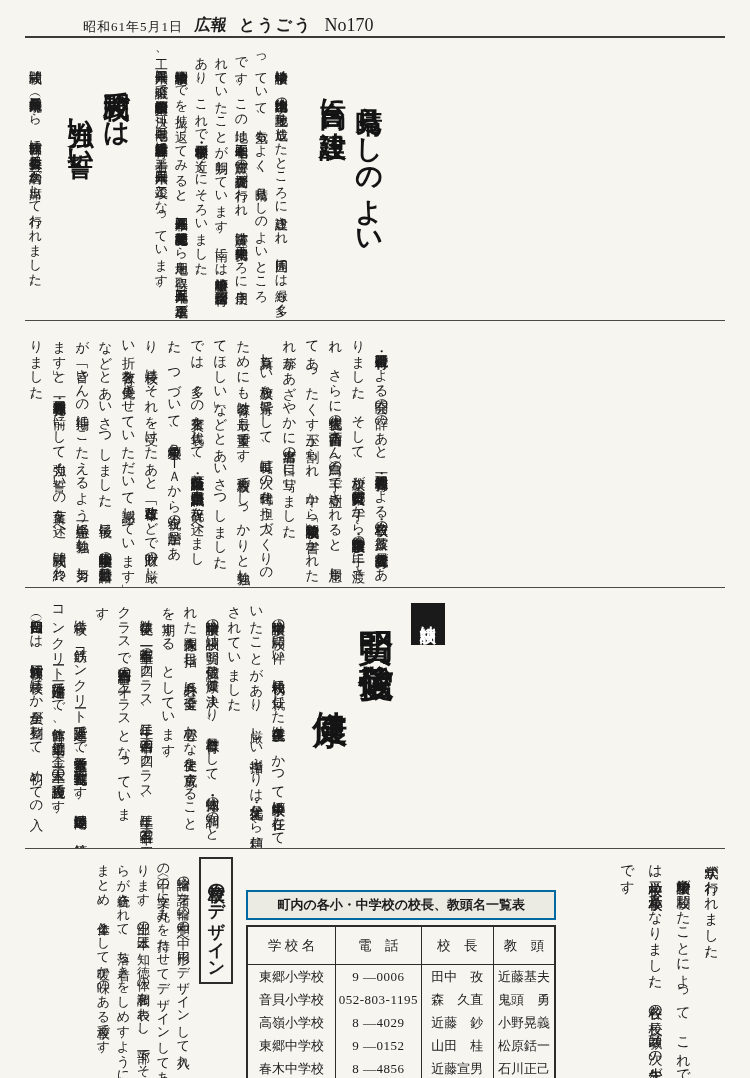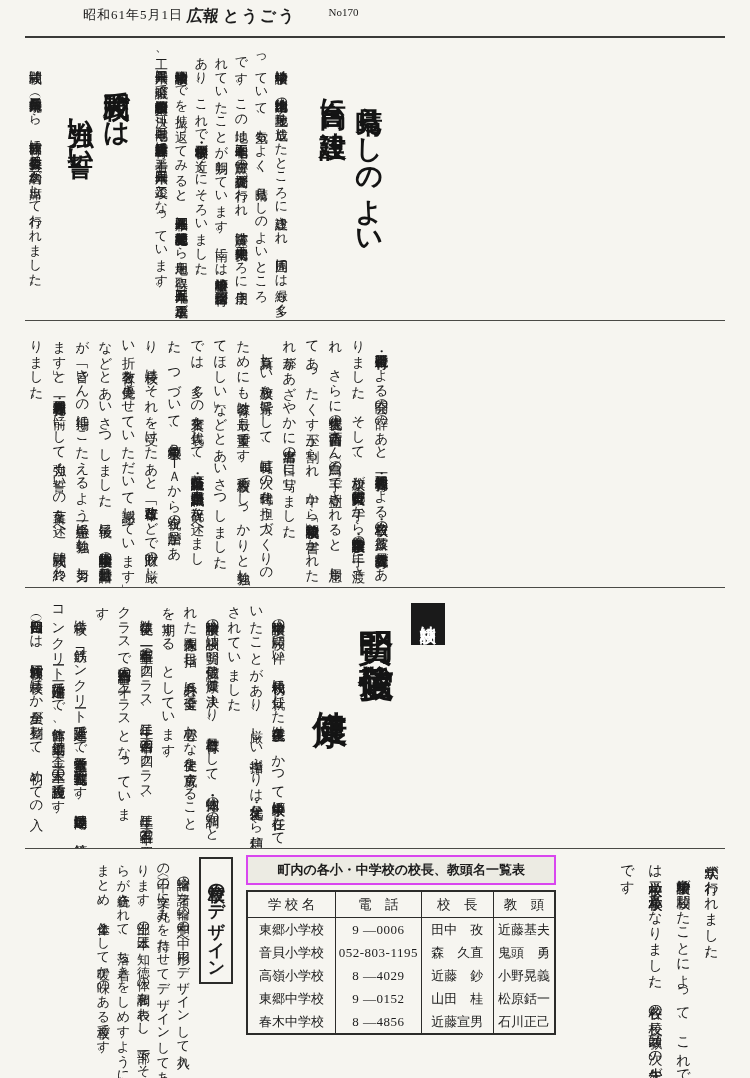--- a/index.html
+++ b/index.html
@@ -4,27 +4,27 @@
 <style>
   html,body { margin:0; padding:0; background:#d9d7d1; }
   .page {
     width:750px; height:1078px; margin:0 auto; box-sizing:border-box;
     background:#f6f5f0; color:#1c1c1c; position:relative;
     padding:6px 25px 0 25px;
     font-family:"Liberation Serif","DejaVu Serif",serif;
     overflow:hidden;
   }
   
-  .masthead { height:30px; display:flex; align-items:flex-start; gap:4px; padding-left:58px; }
+  .masthead { height:30px; display:flex; align-items:flex-end; gap:12px; padding-left:58px; }
   .mh-date { font-size:13px; letter-spacing:1px; }
   .mh-logo-prefix { font-family:"Liberation Sans","DejaVu Sans",sans-serif; font-weight:900;
     font-size:16px; transform:skewX(-8deg); display:inline-block; }
   .mh-logo-title { font-family:"Liberation Sans","DejaVu Sans",sans-serif; font-weight:900;
     font-size:16px; letter-spacing:2px; }
-  .mh-issue { font-size:11px;margin-left:28px; }
+  .mh-issue { font-size:18px; }
   hr.rule { border:none; border-top:2px solid #3a3a38; margin:0; }
   hr.rule-thin { border:none; border-top:1.5px solid #4a4a46; margin:0; }
 
   
   .vtext { writing-mode:vertical-rl; text-orientation:mixed; overflow:hidden; }
   .vtext p { margin:0; }
 
   
   #band-a { height:262px; padding:10px 0; font-size:13px; line-height:20px; }
   .headline { font-family:"Liberation Sans","DejaVu Sans",sans-serif; font-weight:bold; margin:0; color:#141414; }
@@ -56,29 +56,29 @@
   #band-d { height:248px; padding-top:6px; display:flex; box-sizing:border-box; }
   .emblem-area { width:222px; display:flex; }
   .emblem-body { width:168px; height:236px; font-size:13px; line-height:20px; }
   .emblem-box {
     width:20px; height:max-content; border:2px solid #2c2c2a; margin:2px 4px 0 6px;
     padding:13px 5px; font-family:"Liberation Sans","DejaVu Sans",sans-serif;
     font-weight:bold; font-size:17px; line-height:20px;
   }
   .dir-wrap { width:312px; margin:0 5px; }
   .dir-title {
-    border:2px solid #d946ef; background:#ecebe3; text-align:center;
+    border:2px solid #0369a1; background:#ecebe3; text-align:center;
     font-family:"Liberation Sans","DejaVu Sans",sans-serif; font-weight:bold;
-    font-size:13px; padding:4px 0; margin-bottom:5px;
+    font-size:13px; padding:4px 0; margin-bottom:5px;margin-top:35px;
   }
   table.dir { width:100%; border-collapse:collapse; border:2px solid #2c2c2a; table-layout:fixed; }
   table.dir th, table.dir td { border-left:1.5px solid #2c2c2a; text-align:center;
     font-size:13px; padding:2px 1px; line-height:19px; }
   table.dir th:first-child, table.dir td:first-child { border-left:none; }
-  table.dir thead th { border-bottom:1.5px solid #2c2c2a; font-weight:normal; font-size:13.5px; padding:3px 1px; }
+  table.dir thead th { border-bottom:1.5px solid #2c2c2a; font-weight:normal; font-size:13.5px; padding:9px 1px; }
   col.c-school { width:88px; } col.c-phone { width:86px; }
   col.c-principal { width:72px; } col.c-vice { width:62px; }
   td.ph { font-size:11.5px; letter-spacing:0.5px; }
   .d-right { width:168px; height:240px; font-size:14px; line-height:28px; }
 </style>
 </head>
 <body>
 
 <div class="page">
 

